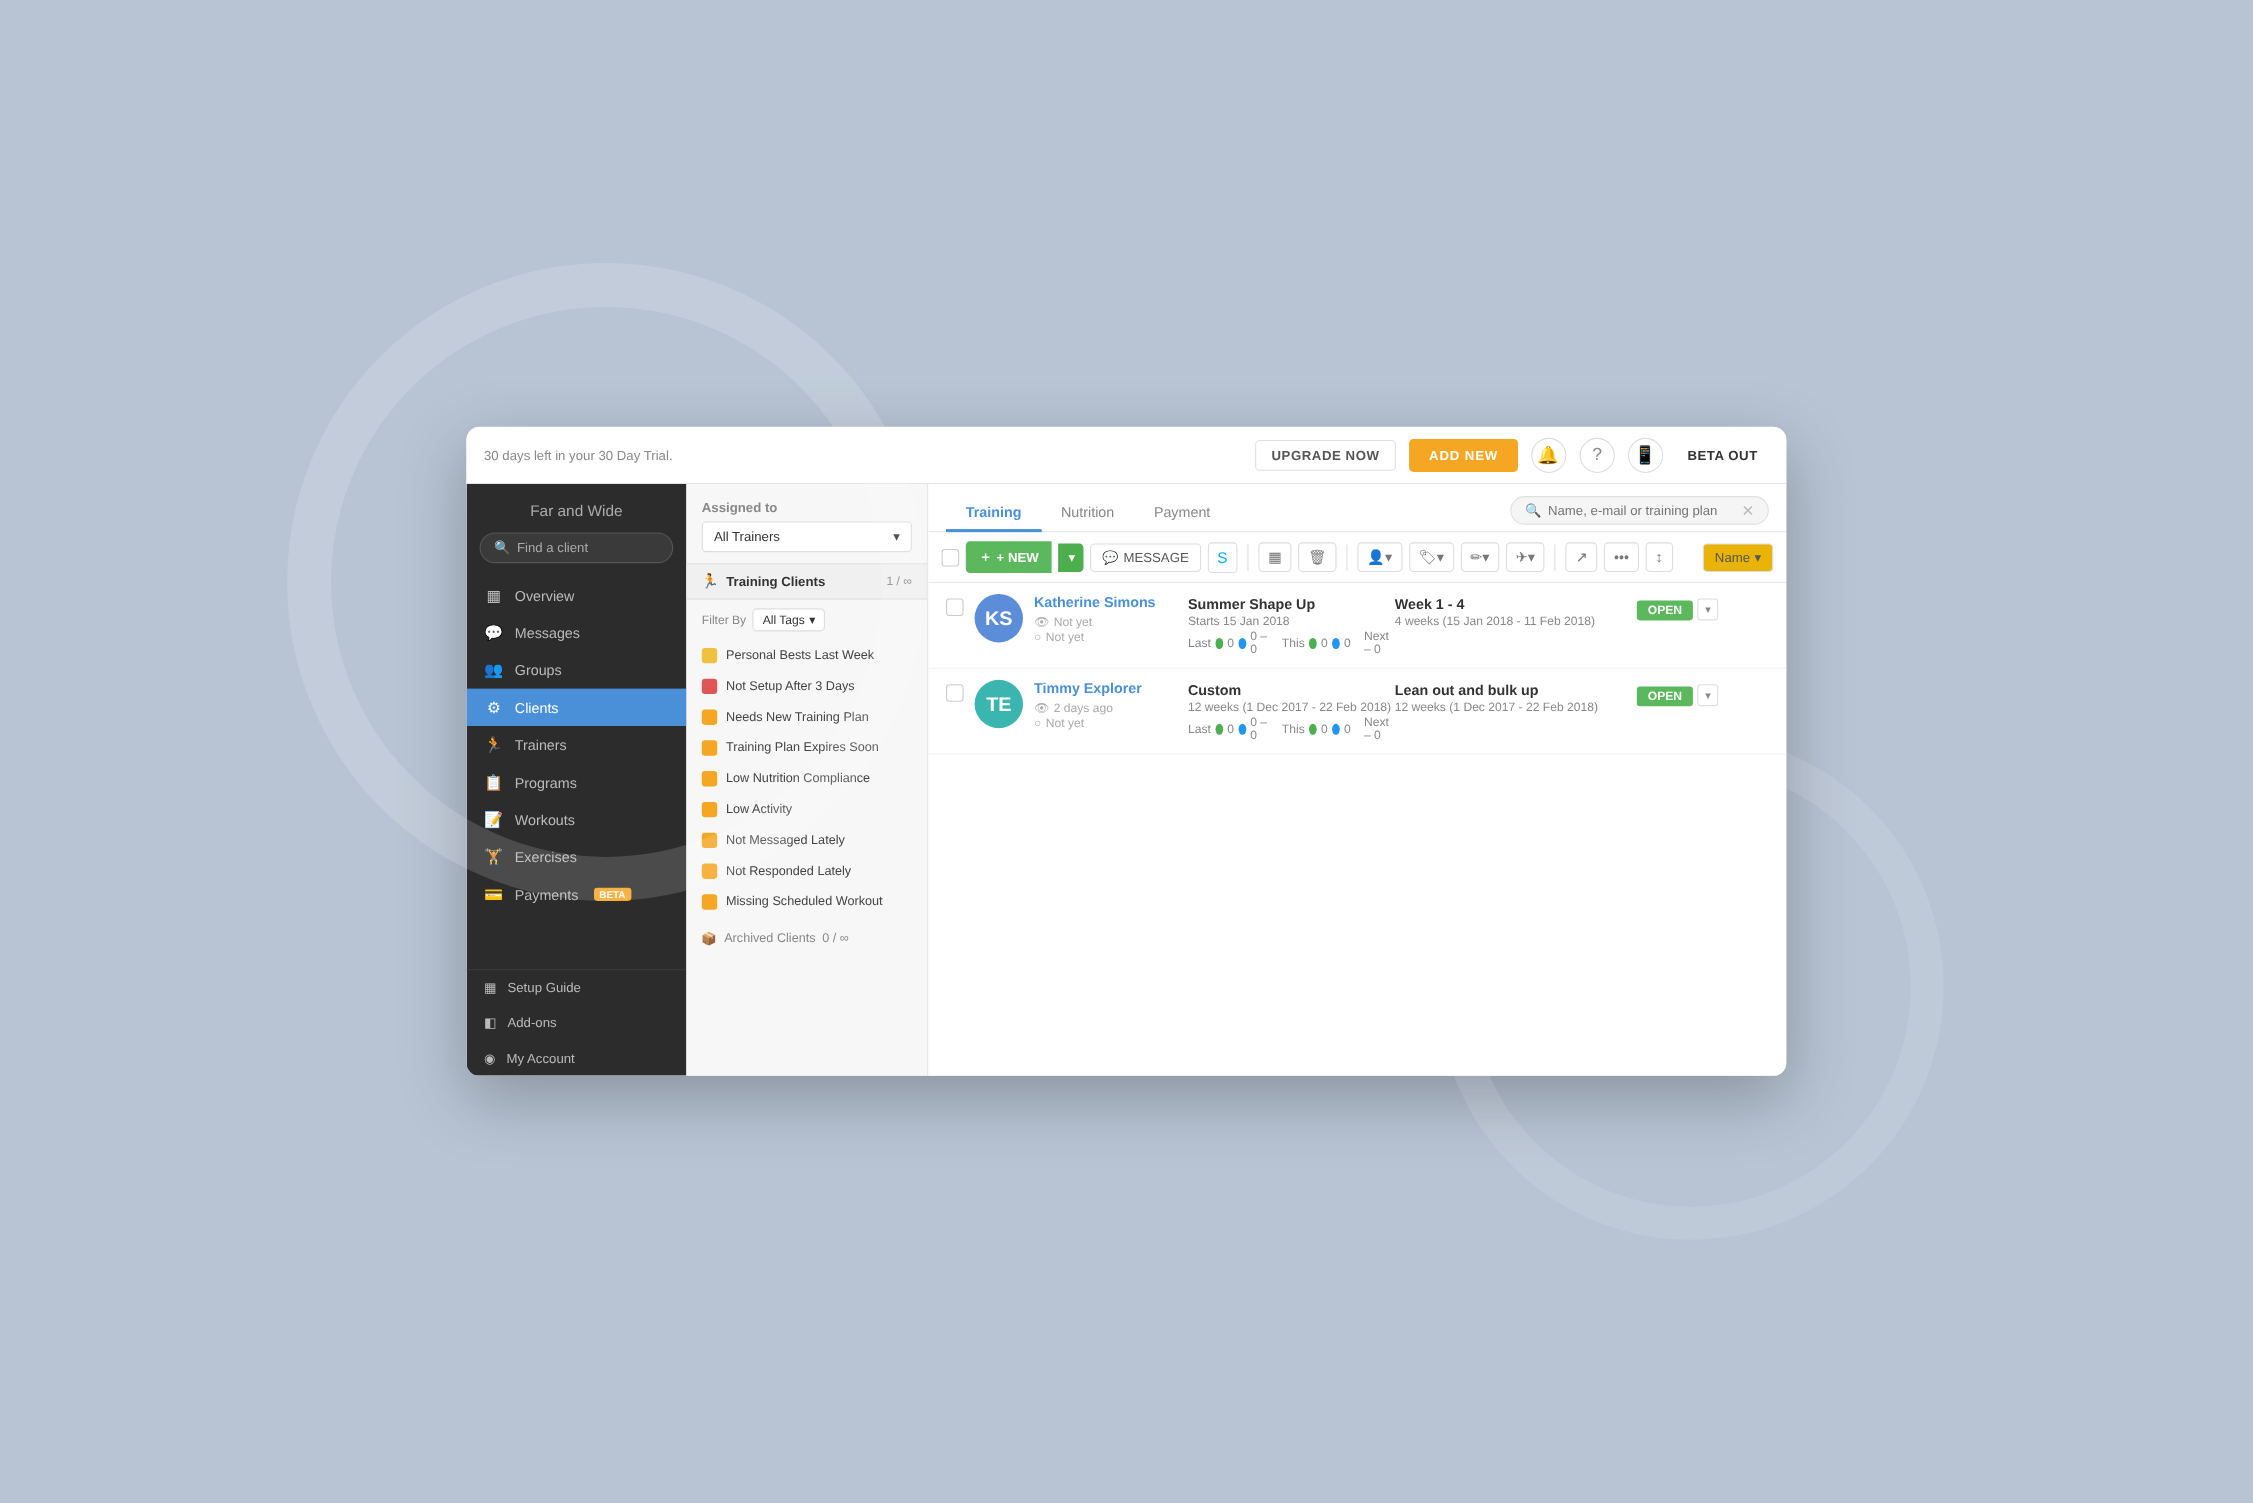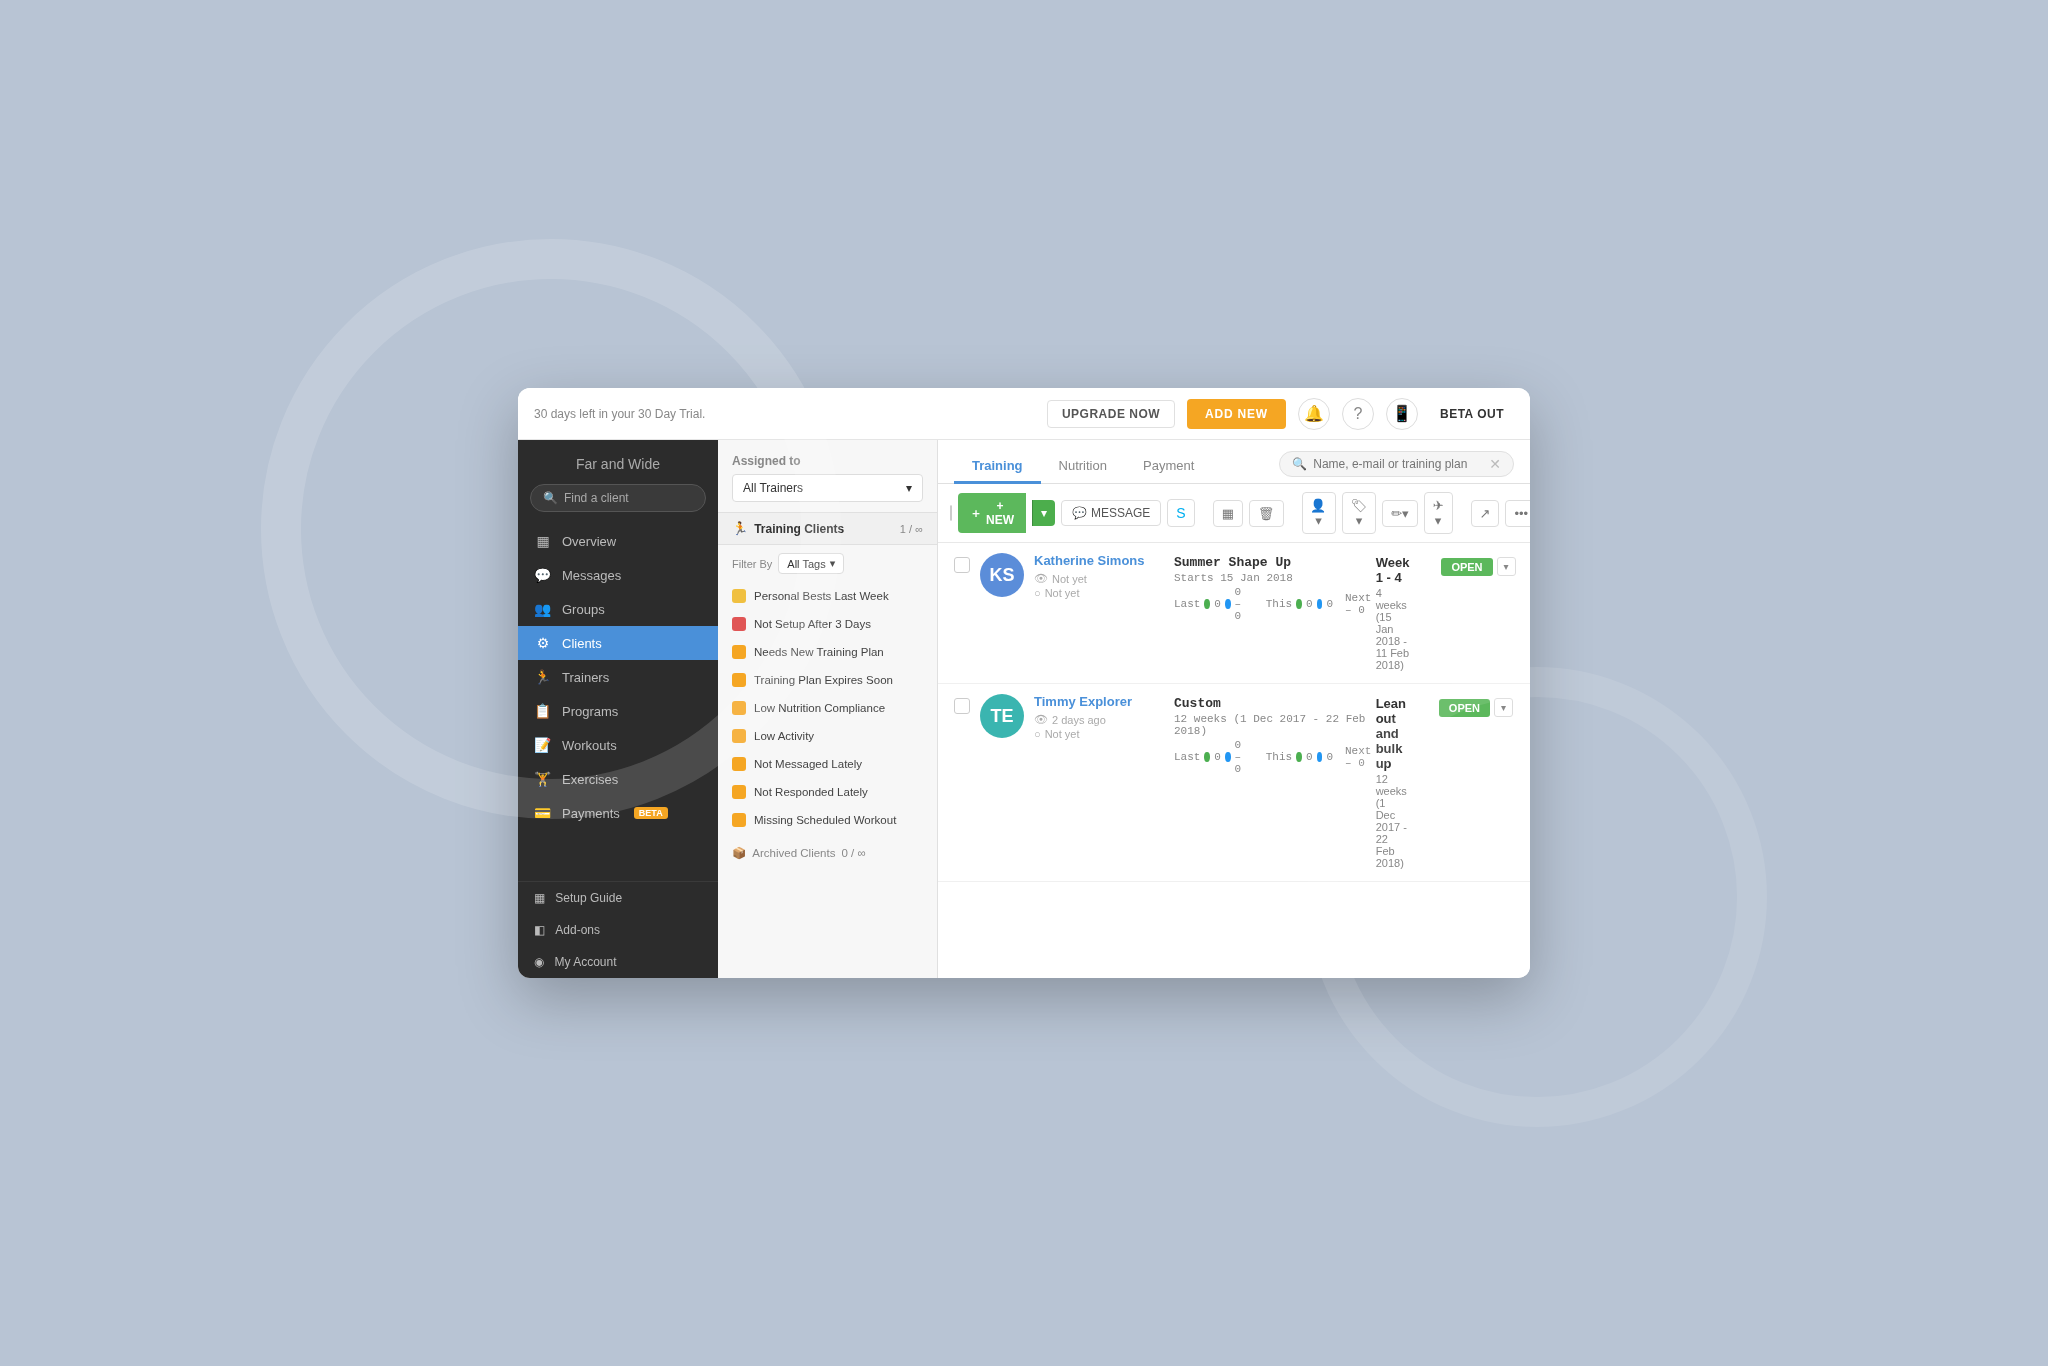--- a/index.html
+++ b/index.html
@@ -33,21 +33,21 @@
     .outer-bg::after {
       content: '';
       position: absolute;
       bottom: -60px; right: -60px;
       width: 400px; height: 400px;
       border: 30px solid rgba(255,255,255,0.1);
       border-radius: 50%;
       pointer-events: none;
     }
     .app-window {
-      width: 1012px;
+      width: 1200px;
       height: 590px;
       background: #fff;
       border-radius: 12px;
       box-shadow: 0 20px 60px rgba(0,0,0,0.25);
       display: flex;
       flex-direction: column;
       overflow: hidden;
     }
     
     .top-bar {
@@ -429,21 +429,21 @@
       display: flex; align-items: center; justify-content: center;
       font-size: 18px;
       font-weight: 700;
       color: #fff;
     }
     .avatar-blue { background: #5b8dd9; }
     .avatar-teal { background: #3ab5b0; }
     .client-info { flex: 0 0 140px; }
     .client-name { font-size: 13px; color: #4a90d9; font-weight: 600; margin-bottom: 4px; }
     .client-meta { font-size: 11px; color: #aaa; display: flex; align-items: center; gap: 4px; margin-bottom: 2px; }
-    .client-program-col { flex: 1; padding-top: 2px; font-family: Liberation Mono, monospace; }
+    .client-program-col { flex: 1; padding-top: 2px; }
     .program-name { font-size: 13px; color: #333; font-weight: 600; margin-bottom: 2px; }
     .program-sub { font-size: 11px; color: #888; margin-bottom: 2px; }
     .program-dots { display: flex; align-items: center; gap: 4px; font-size: 11px; color: #888; }
     .dot-green { display: inline-block; width: 10px; height: 10px; border-radius: 50%; background: #4caf50; }
     .dot-blue { display: inline-block; width: 10px; height: 10px; border-radius: 50%; background: #2196f3; }
     .client-plan-col { flex: 1; padding-top: 2px; }
     .plan-name { font-size: 13px; color: #333; font-weight: 600; margin-bottom: 2px; }
     .plan-sub { font-size: 11px; color: #888; margin-bottom: 2px; }
     .status-col { flex: 0 0 120px; padding-top: 4px; display: flex; align-items: flex-end; gap: 4px; margin-left: 32px; }
     .status-open {

